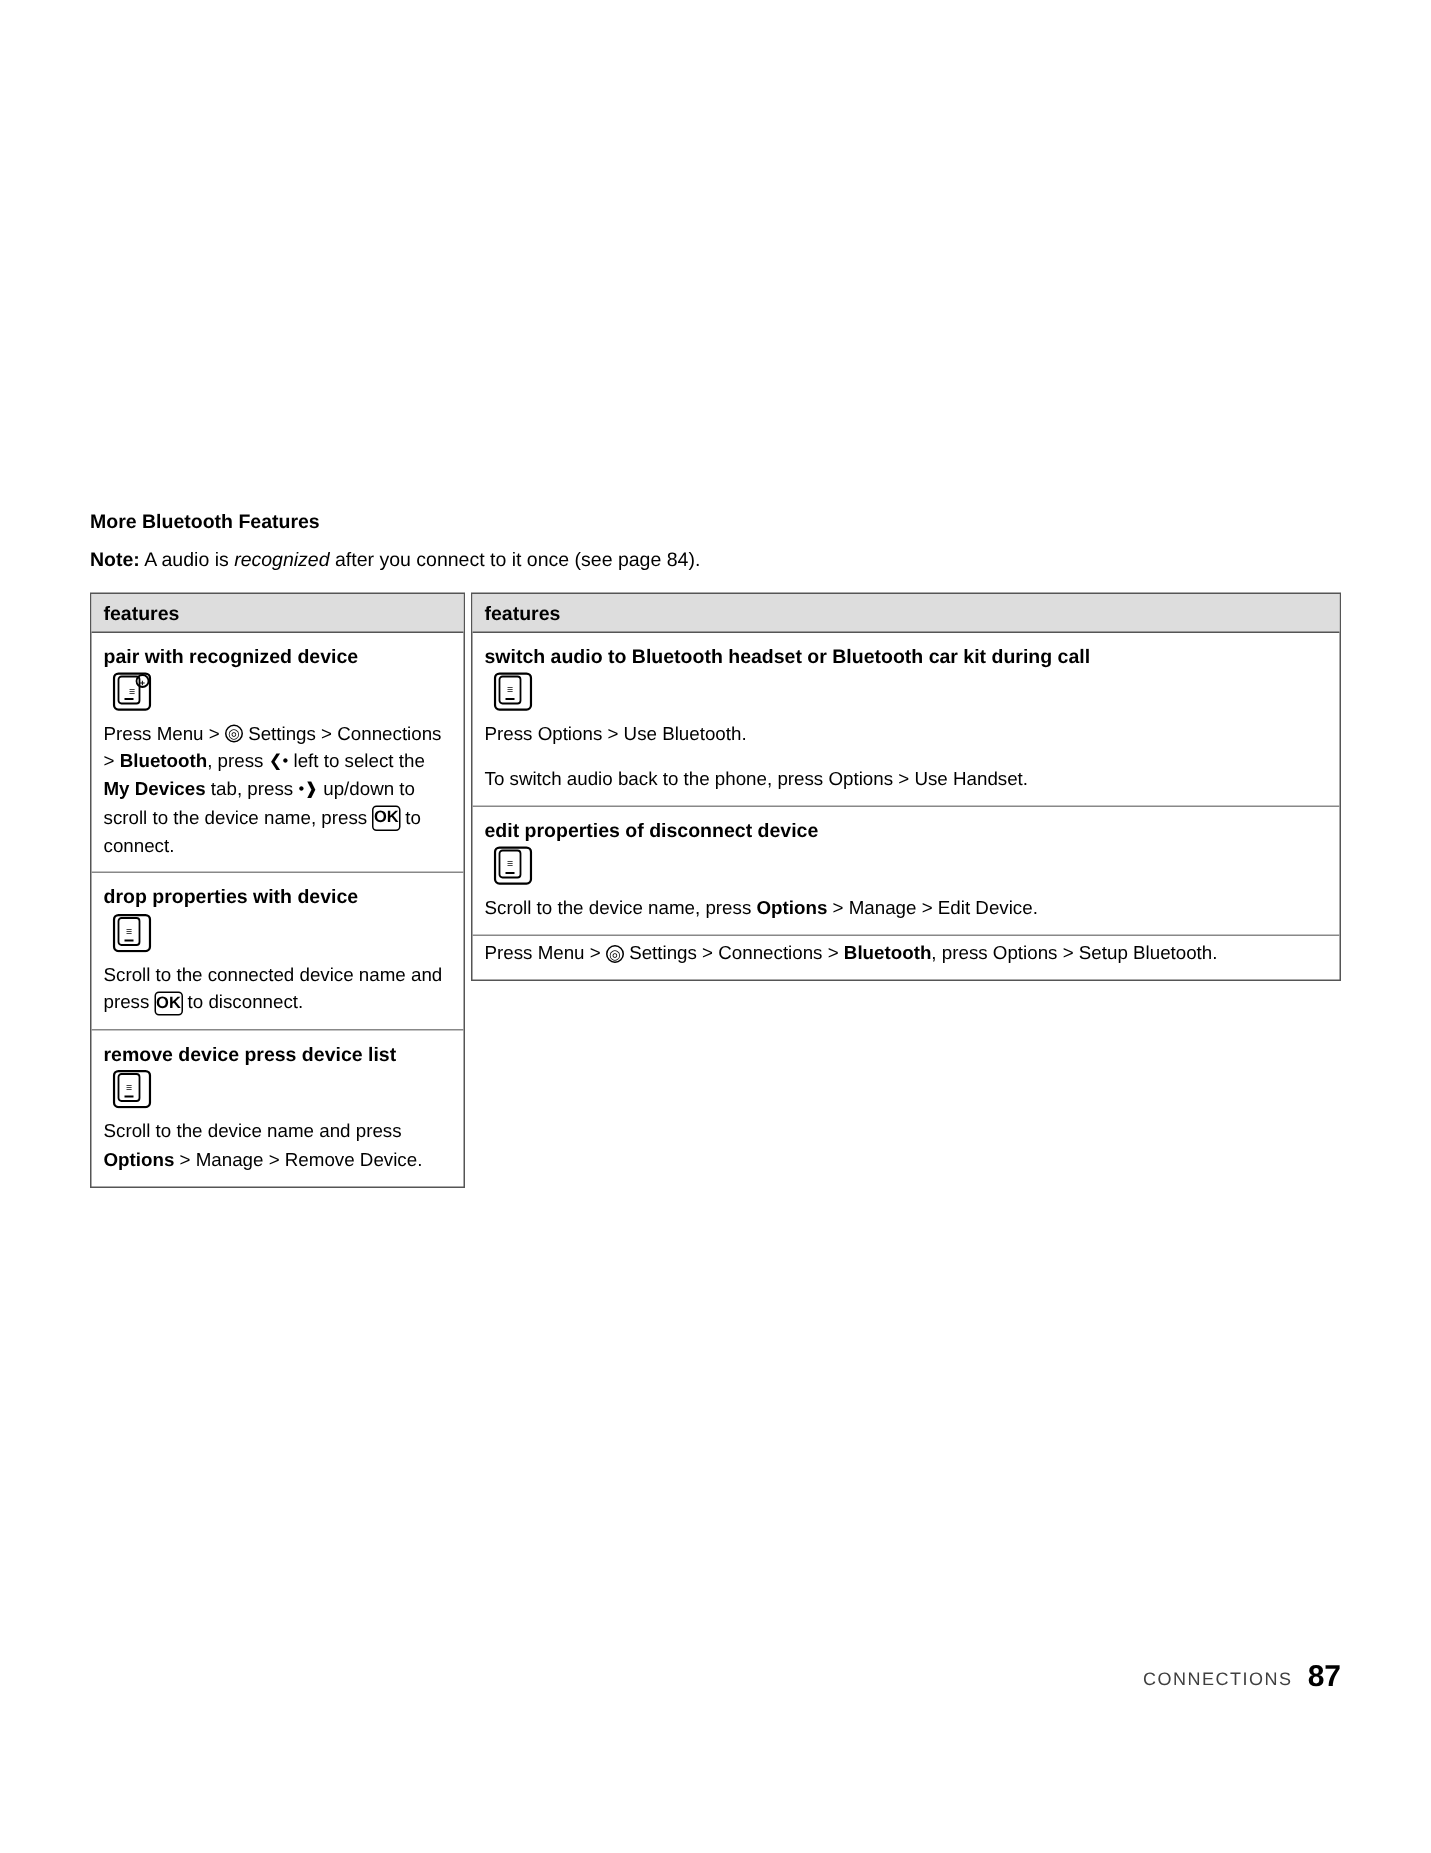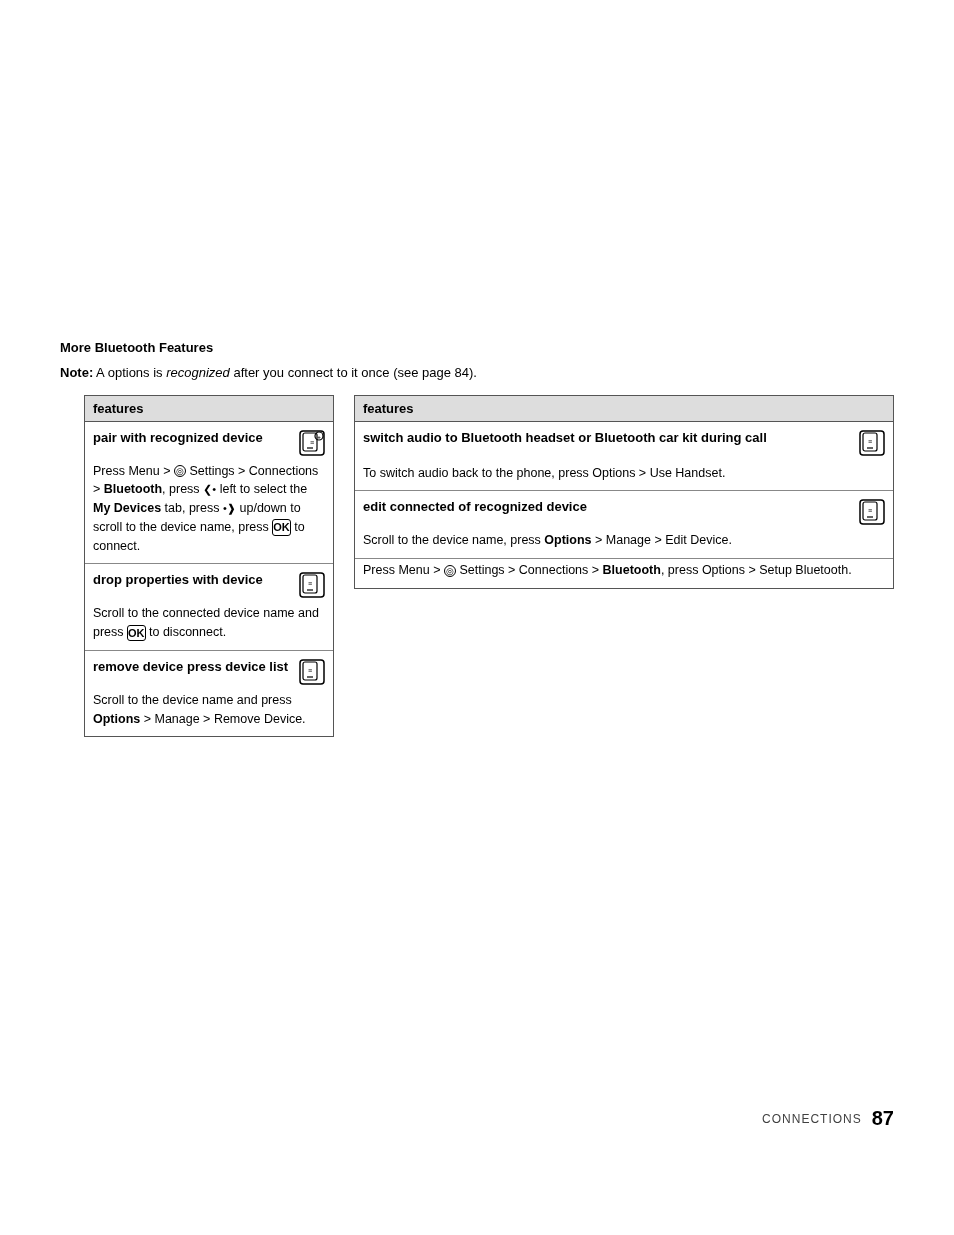--- a/index.html
+++ b/index.html
@@ -42,22 +42,21 @@
 
     .note-text em {
     }
 
     .note-text .note-bold {
       font-weight: bold;
     }
 
     .columns {
       display: flex;
-      gap: 20px;
-      margin-left: 24px;
+      gap: 4px;
     }
 
     .left-col {
       width: 250px;
       flex-shrink: 0;
     }
 
     .right-col {
       flex: 1;
     }
@@ -82,20 +81,21 @@
     }
     .feature-row:last-child {
       border-bottom: none;
     }
 
     .feature-title-row {
       display: flex;
       align-items: flex-start;
       justify-content: center;
       padding: 7px 8px 4px 8px;
+      flex-direction: column;
     }
 
     .feature-title {
       font-weight: bold;
       font-size: 13px;
       line-height: 1.4;
       flex: 1;
     }
 
     .feature-icon {
@@ -158,21 +158,21 @@
   </style>
 </head>
 <body>
 
 <div class="page-container">
   <div class="content-area">
 
     <div class="section-title">More Bluetooth Features</div>
 
     <div class="note-text">
-      <span class="note-bold">Note:</span><span> A options is </span><em>recognized</em><span> after you connect to it once (see page 84).</span>
+      <span class="note-bold">Note:</span><span> A audio is </span><em>recognized</em><span> after you connect to it once (see page 84).</span>
     </div>
 
     <div class="columns">
 
       <div class="left-col">
         <div class="feature-table">
           <div class="feature-table-header">features</div>
 
           <div class="feature-row">
             <div class="feature-title-row">
@@ -239,28 +239,31 @@
               <div class="feature-title">switch audio to Bluetooth headset or Bluetooth car kit during call</div>
               <div class="feature-icon nav-icon">
                 <svg viewBox="0 0 26 26" xmlns="http://www.w3.org/2000/svg">
                   <rect x="1" y="1" width="24" height="24" rx="3" ry="3" fill="none" stroke="#000" stroke-width="1.5"></rect>
                   <rect x="4" y="3" width="14" height="18" rx="2" ry="2" fill="none" stroke="#000" stroke-width="1.2"></rect>
                   <line x1="8" y1="18" x2="14" y2="18" stroke="#000" stroke-width="1.2"></line>
                   <text x="11" y="14" font-size="7" text-anchor="middle" font-family="Arial">≡</text>
                 </svg>
               </div>
             </div>
+            <div class="feature-body">
+              Press Options &gt; Use Bluetooth.
+            </div>
             <div class="feature-body" style="padding-top:4px;">
               To switch audio back to the phone, press Options &gt; Use Handset.
             </div>
           </div>
 
           <div class="feature-row">
             <div class="feature-title-row">
-              <div class="feature-title">edit connected of recognized device</div>
+              <div class="feature-title">edit properties of disconnect device</div>
               <div class="feature-icon nav-icon">
                 <svg viewBox="0 0 26 26" xmlns="http://www.w3.org/2000/svg">
                   <rect x="1" y="1" width="24" height="24" rx="3" ry="3" fill="none" stroke="#000" stroke-width="1.5"></rect>
                   <rect x="4" y="3" width="14" height="18" rx="2" ry="2" fill="none" stroke="#000" stroke-width="1.2"></rect>
                   <line x1="8" y1="18" x2="14" y2="18" stroke="#000" stroke-width="1.2"></line>
                   <text x="11" y="14" font-size="7" text-anchor="middle" font-family="Arial">≡</text>
                 </svg>
               </div>
             </div>
             <div class="feature-body">

